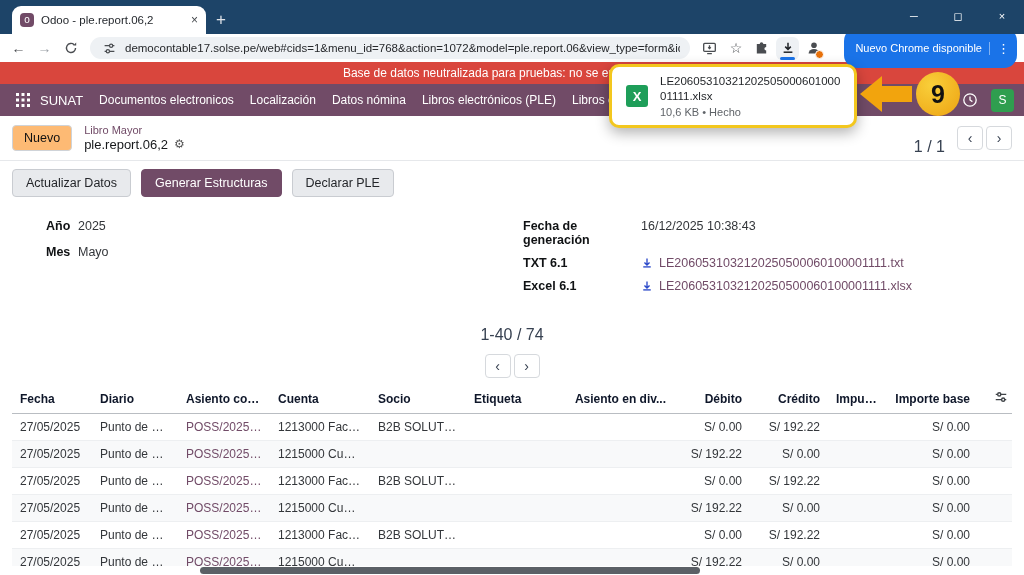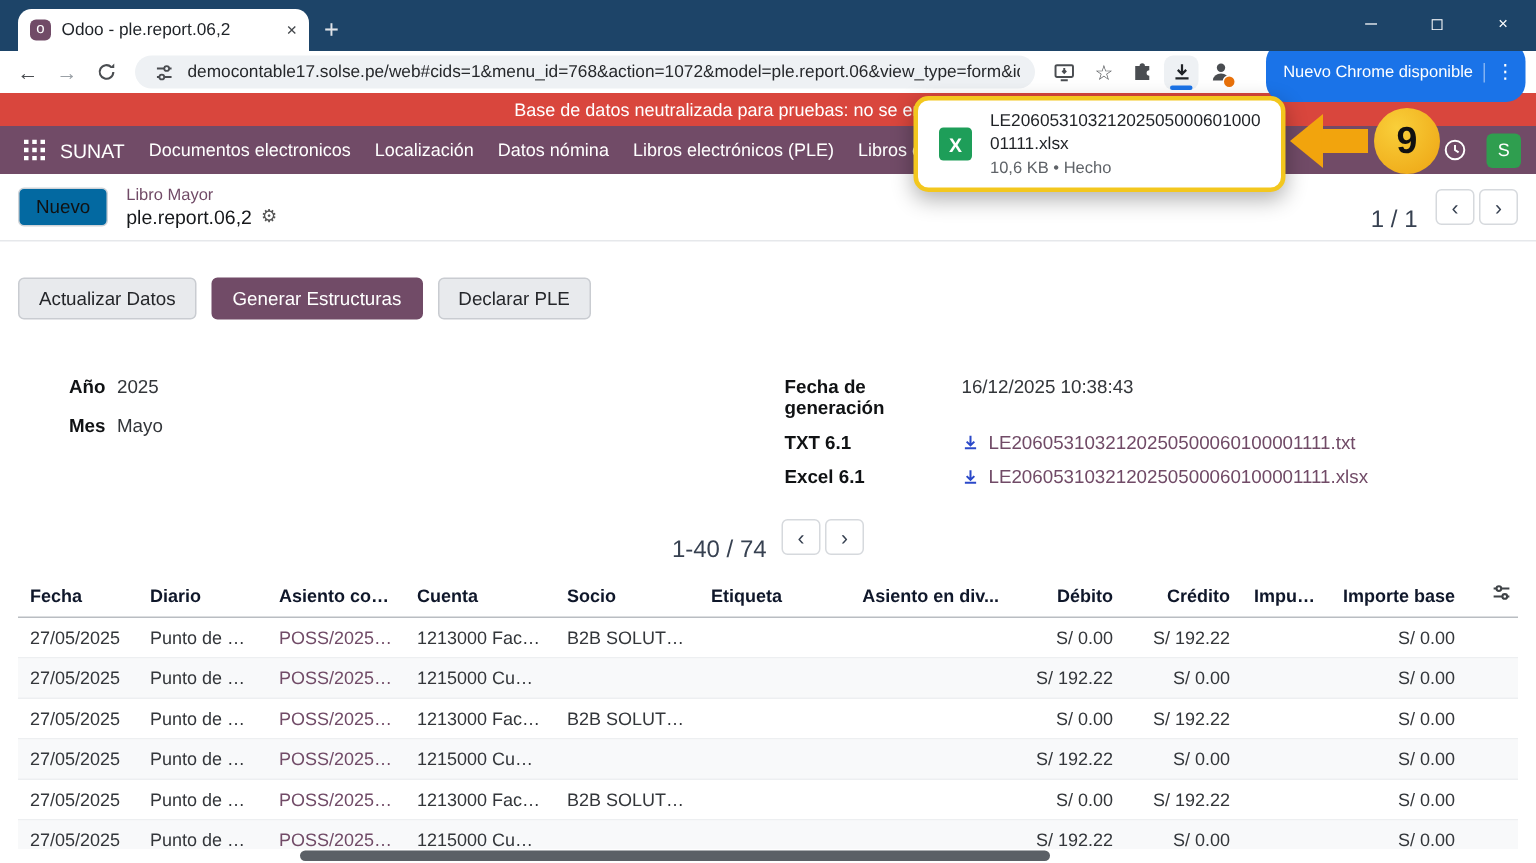--- a/index.html
+++ b/index.html
@@ -38,31 +38,31 @@
   .onav-grid{width:26px;display:flex;justify-content:center;flex:none;}
   .onav-brand{font-size:13px;margin:0 8px 0 4px;flex:none;}
   #nav-items{display:flex;min-width:0;overflow:hidden;}
   .nav-item{font-size:12px;padding:0 8px;line-height:32px;white-space:nowrap;}
   .onav-spacer{flex:1;}
   .onav-clock{width:26px;display:flex;justify-content:center;flex:none;}
   .onav-avatar{width:23px;height:23px;background:#2f9e4f;border-radius:4px;color:#fff;font-size:12px;display:flex;align-items:center;justify-content:center;margin-left:8px;flex:none;}
 
   
   .cpanel{height:44px;display:flex;align-items:center;padding:0 12px;gap:12px;}
-  .new-btn{border:1px solid #cfd3d8;background:#0369a1;border-radius:4px;font-size:12.5px;padding:5px 11px;color:#111;font-family:inherit;}
+  .new-btn{border:1px solid #cfd3d8;background:#fdba74;border-radius:4px;font-size:12.5px;padding:5px 11px;color:#111;font-family:inherit;}
   .bc-parent{font-size:11px;color:#714B67;line-height:1.15;}
   .bc-current{font-size:13px;color:#16181b;display:flex;align-items:center;gap:6px;}
   .bc-gear{font-size:12px;color:#555;}
   .cp-spacer{flex:1;}
   .pager-text{font-size:16px;color:#374151;margin-top:18px;}
   .pg-group{display:flex;gap:3px;}
   .pg-btn{width:26px;height:24px;border:1px solid #d6d9dd;background:#fff;border-radius:4px;color:#374151;font-size:14px;display:flex;align-items:center;justify-content:center;padding:0;font-family:inherit;}
 
   
-  .statusbar{border-top:1px solid #e6e8eb;padding:24px 12px;display:flex;gap:10px;}
+  .statusbar{border-top:1px solid #e6e8eb;padding:8px 12px;display:flex;gap:10px;}
   .abtn{font-size:12.5px;padding:6px 13px;border-radius:4px;border:1px solid #c9ccd1;background:#e8eaed;color:#24262a;font-family:inherit;white-space:nowrap;}
   .abtn.primary{background:#714B67;border-color:#714B67;color:#fff;}
 
   
   .sheet{display:flex;padding:14px 20px 0 46px;}
   .fcol-left{width:477px;flex:none;}
   .fcol-right{flex:1;min-width:0;}
   .o-field{display:flex;align-items:flex-start;margin-bottom:9px;}
   .fcol-left .o-field{margin-bottom:12px;}
   .flabel{font-weight:bold;font-size:12.5px;color:#101214;flex:none;}
@@ -70,21 +70,21 @@
   .fcol-right .flabel{width:118px;}
   .fvalue{font-size:12.5px;color:#33363a;white-space:nowrap;overflow:hidden;}
   .link-val{color:#714B67;display:flex;align-items:center;gap:6px;}
   .dl-ico{color:#2b49c9;display:inline-flex;flex:none;}
 
   
   .notebook{margin-top:10px;padding-left:22px;border-bottom:1px solid #dde0e4;}
   .ntab{display:inline-block;padding:7px 17px;background:#fff;border:1px solid #dde0e4;border-bottom:1px solid #fff;margin-bottom:-1px;border-radius:4px 4px 0 0;font-size:12.5px;color:#2f3237;}
 
   
-  .list-pager{display:flex;justify-content:center;align-items:center;gap:10px;padding:6px 14px;}
+  .list-pager{display:flex;justify-content:flex-end;align-items:center;gap:10px;padding:6px 14px;flex-direction:column;}
   table.olist{border-collapse:collapse;table-layout:fixed;width:1000px;margin:0 12px;}
   .olist th{font-weight:bold;font-size:12px;color:#0f172a;padding:6px 8px;border-bottom:1px solid #b9bdc2;white-space:nowrap;overflow:hidden;text-overflow:ellipsis;text-align:left;margin-top:46px;}
   .olist td{font-size:12px;color:#33363a;padding:6px 8px;border-bottom:1px solid #edeff1;white-space:nowrap;overflow:hidden;text-overflow:ellipsis;text-align:left;}
   .olist th.r,.olist td.r{text-align:right;}
   .olist tbody tr:nth-child(even){background:#f8f9fa;}
   .olist td.link{color:#714B67;}
   .olist th.set{text-align:right;padding-right:4px;}
 
   
   .hscroll{position:absolute;left:0;right:0;bottom:0;height:9px;background:#fff;}

